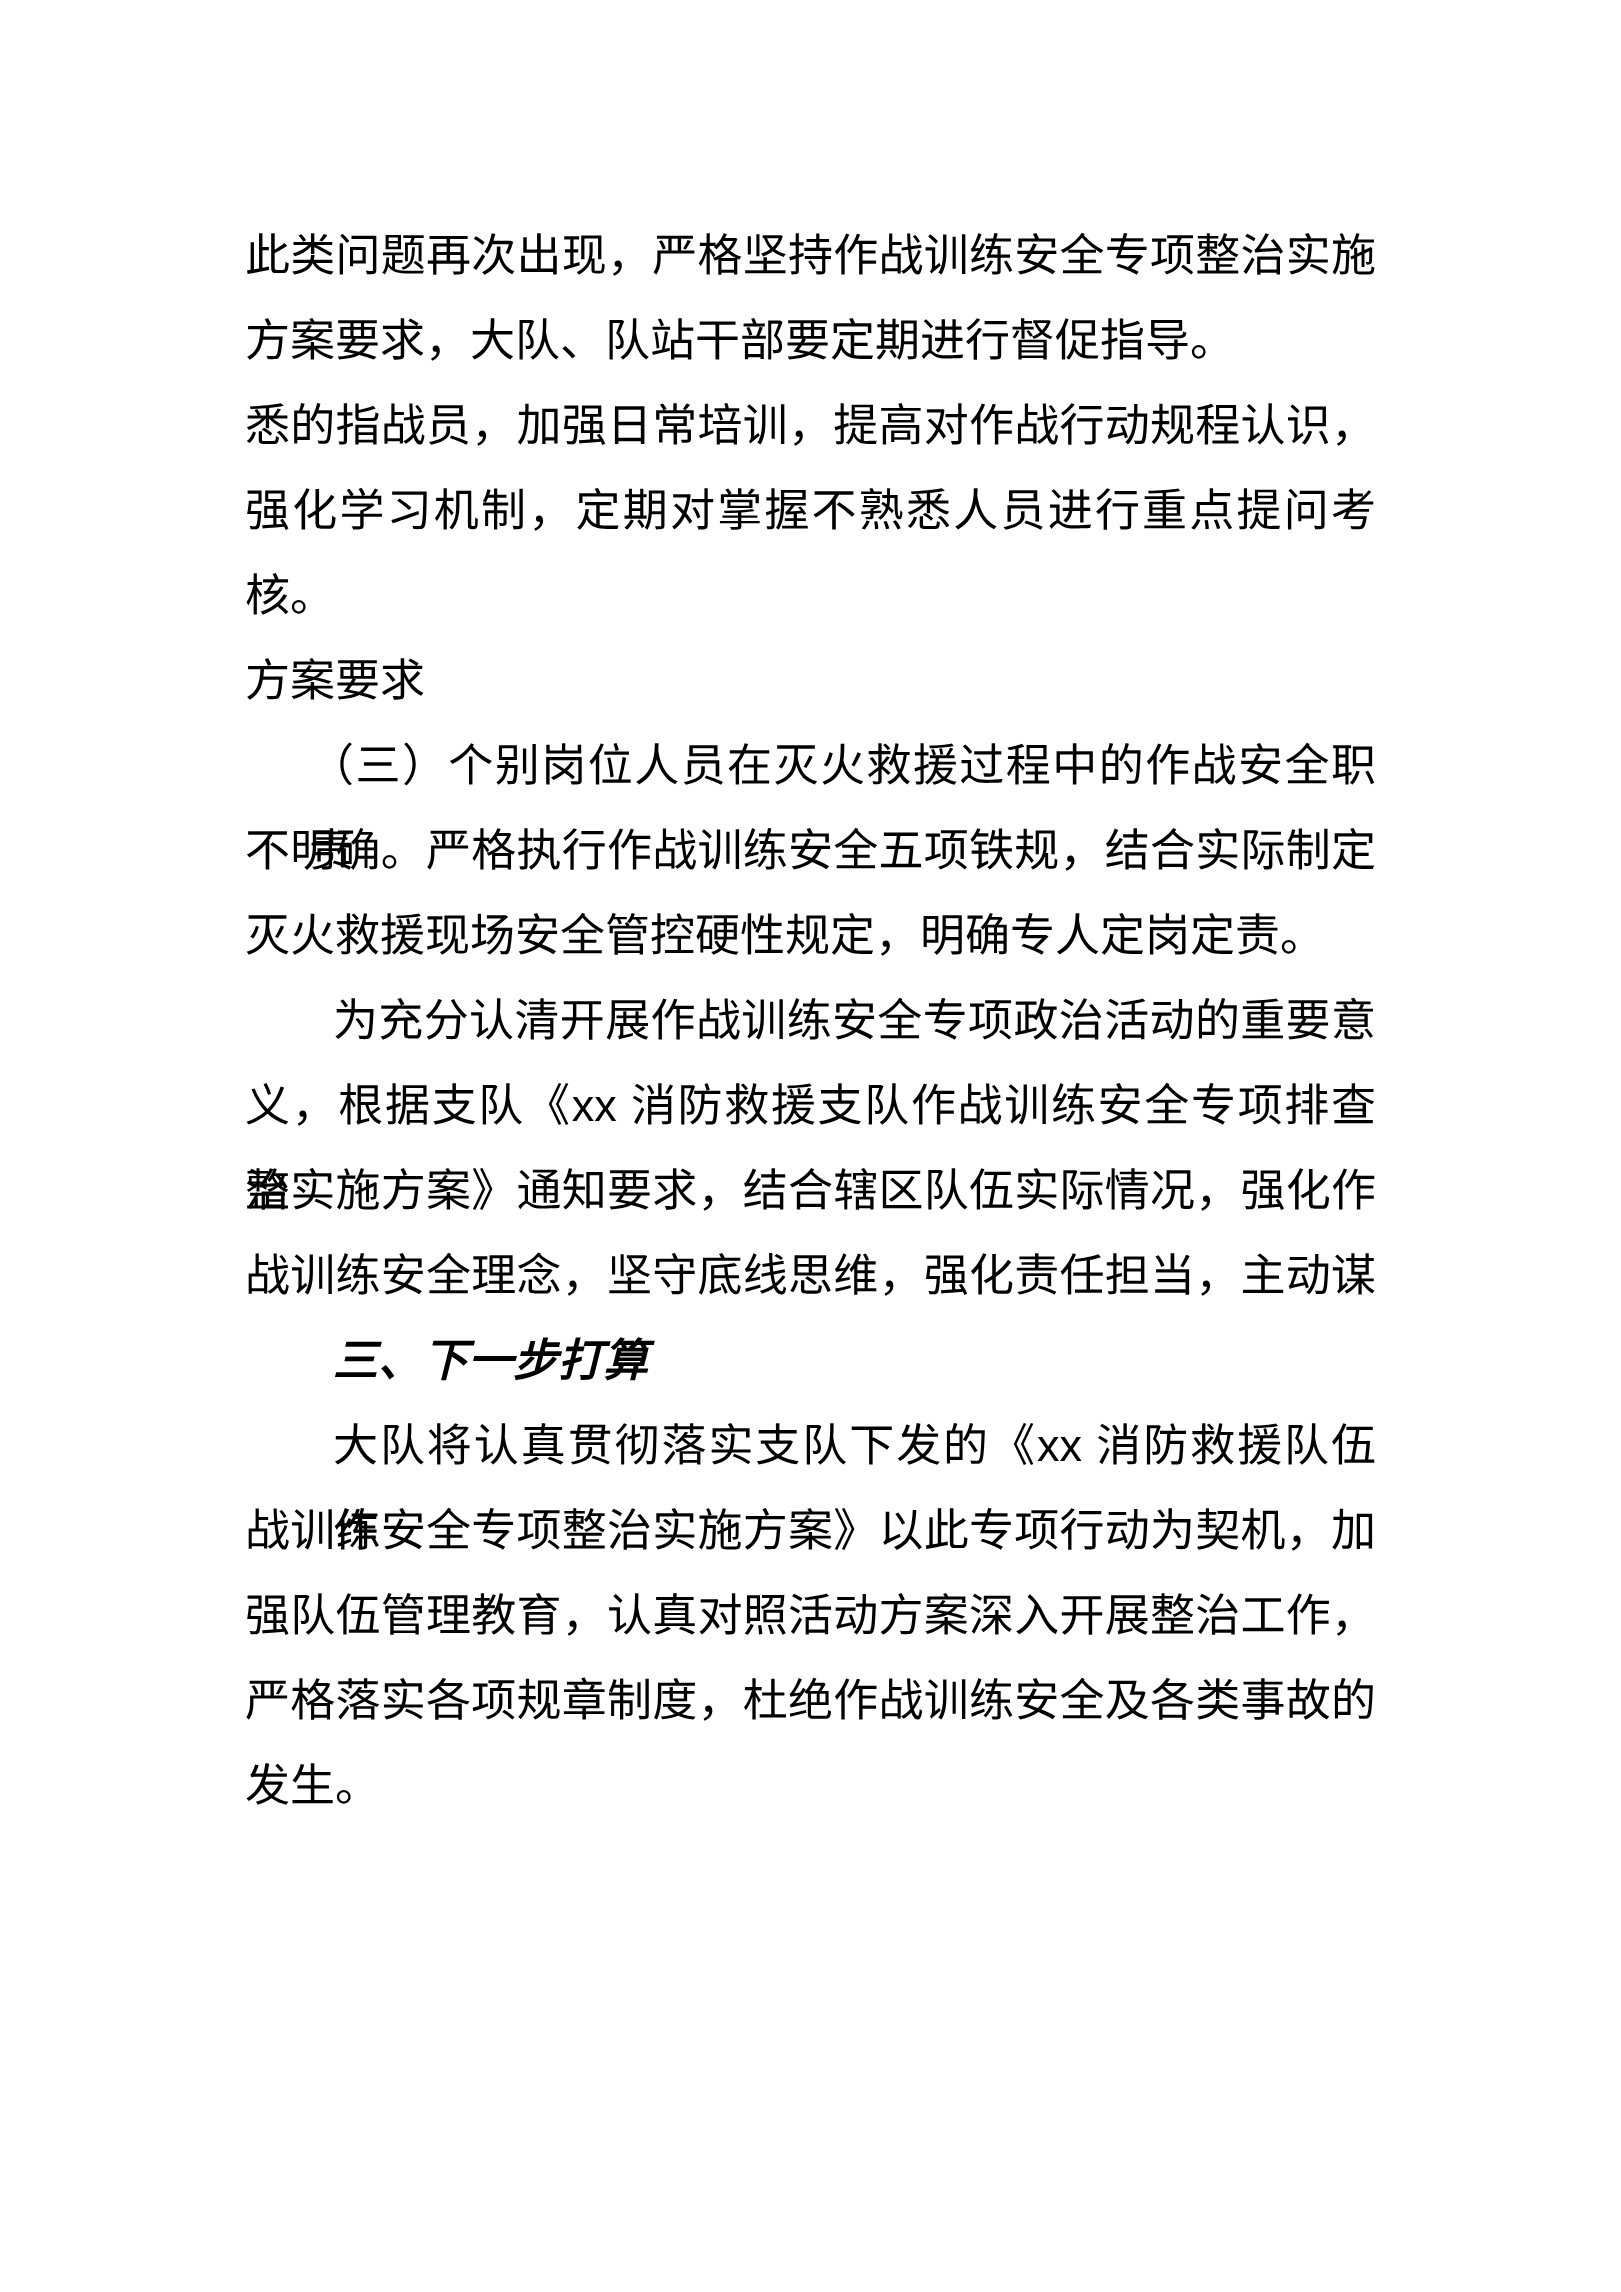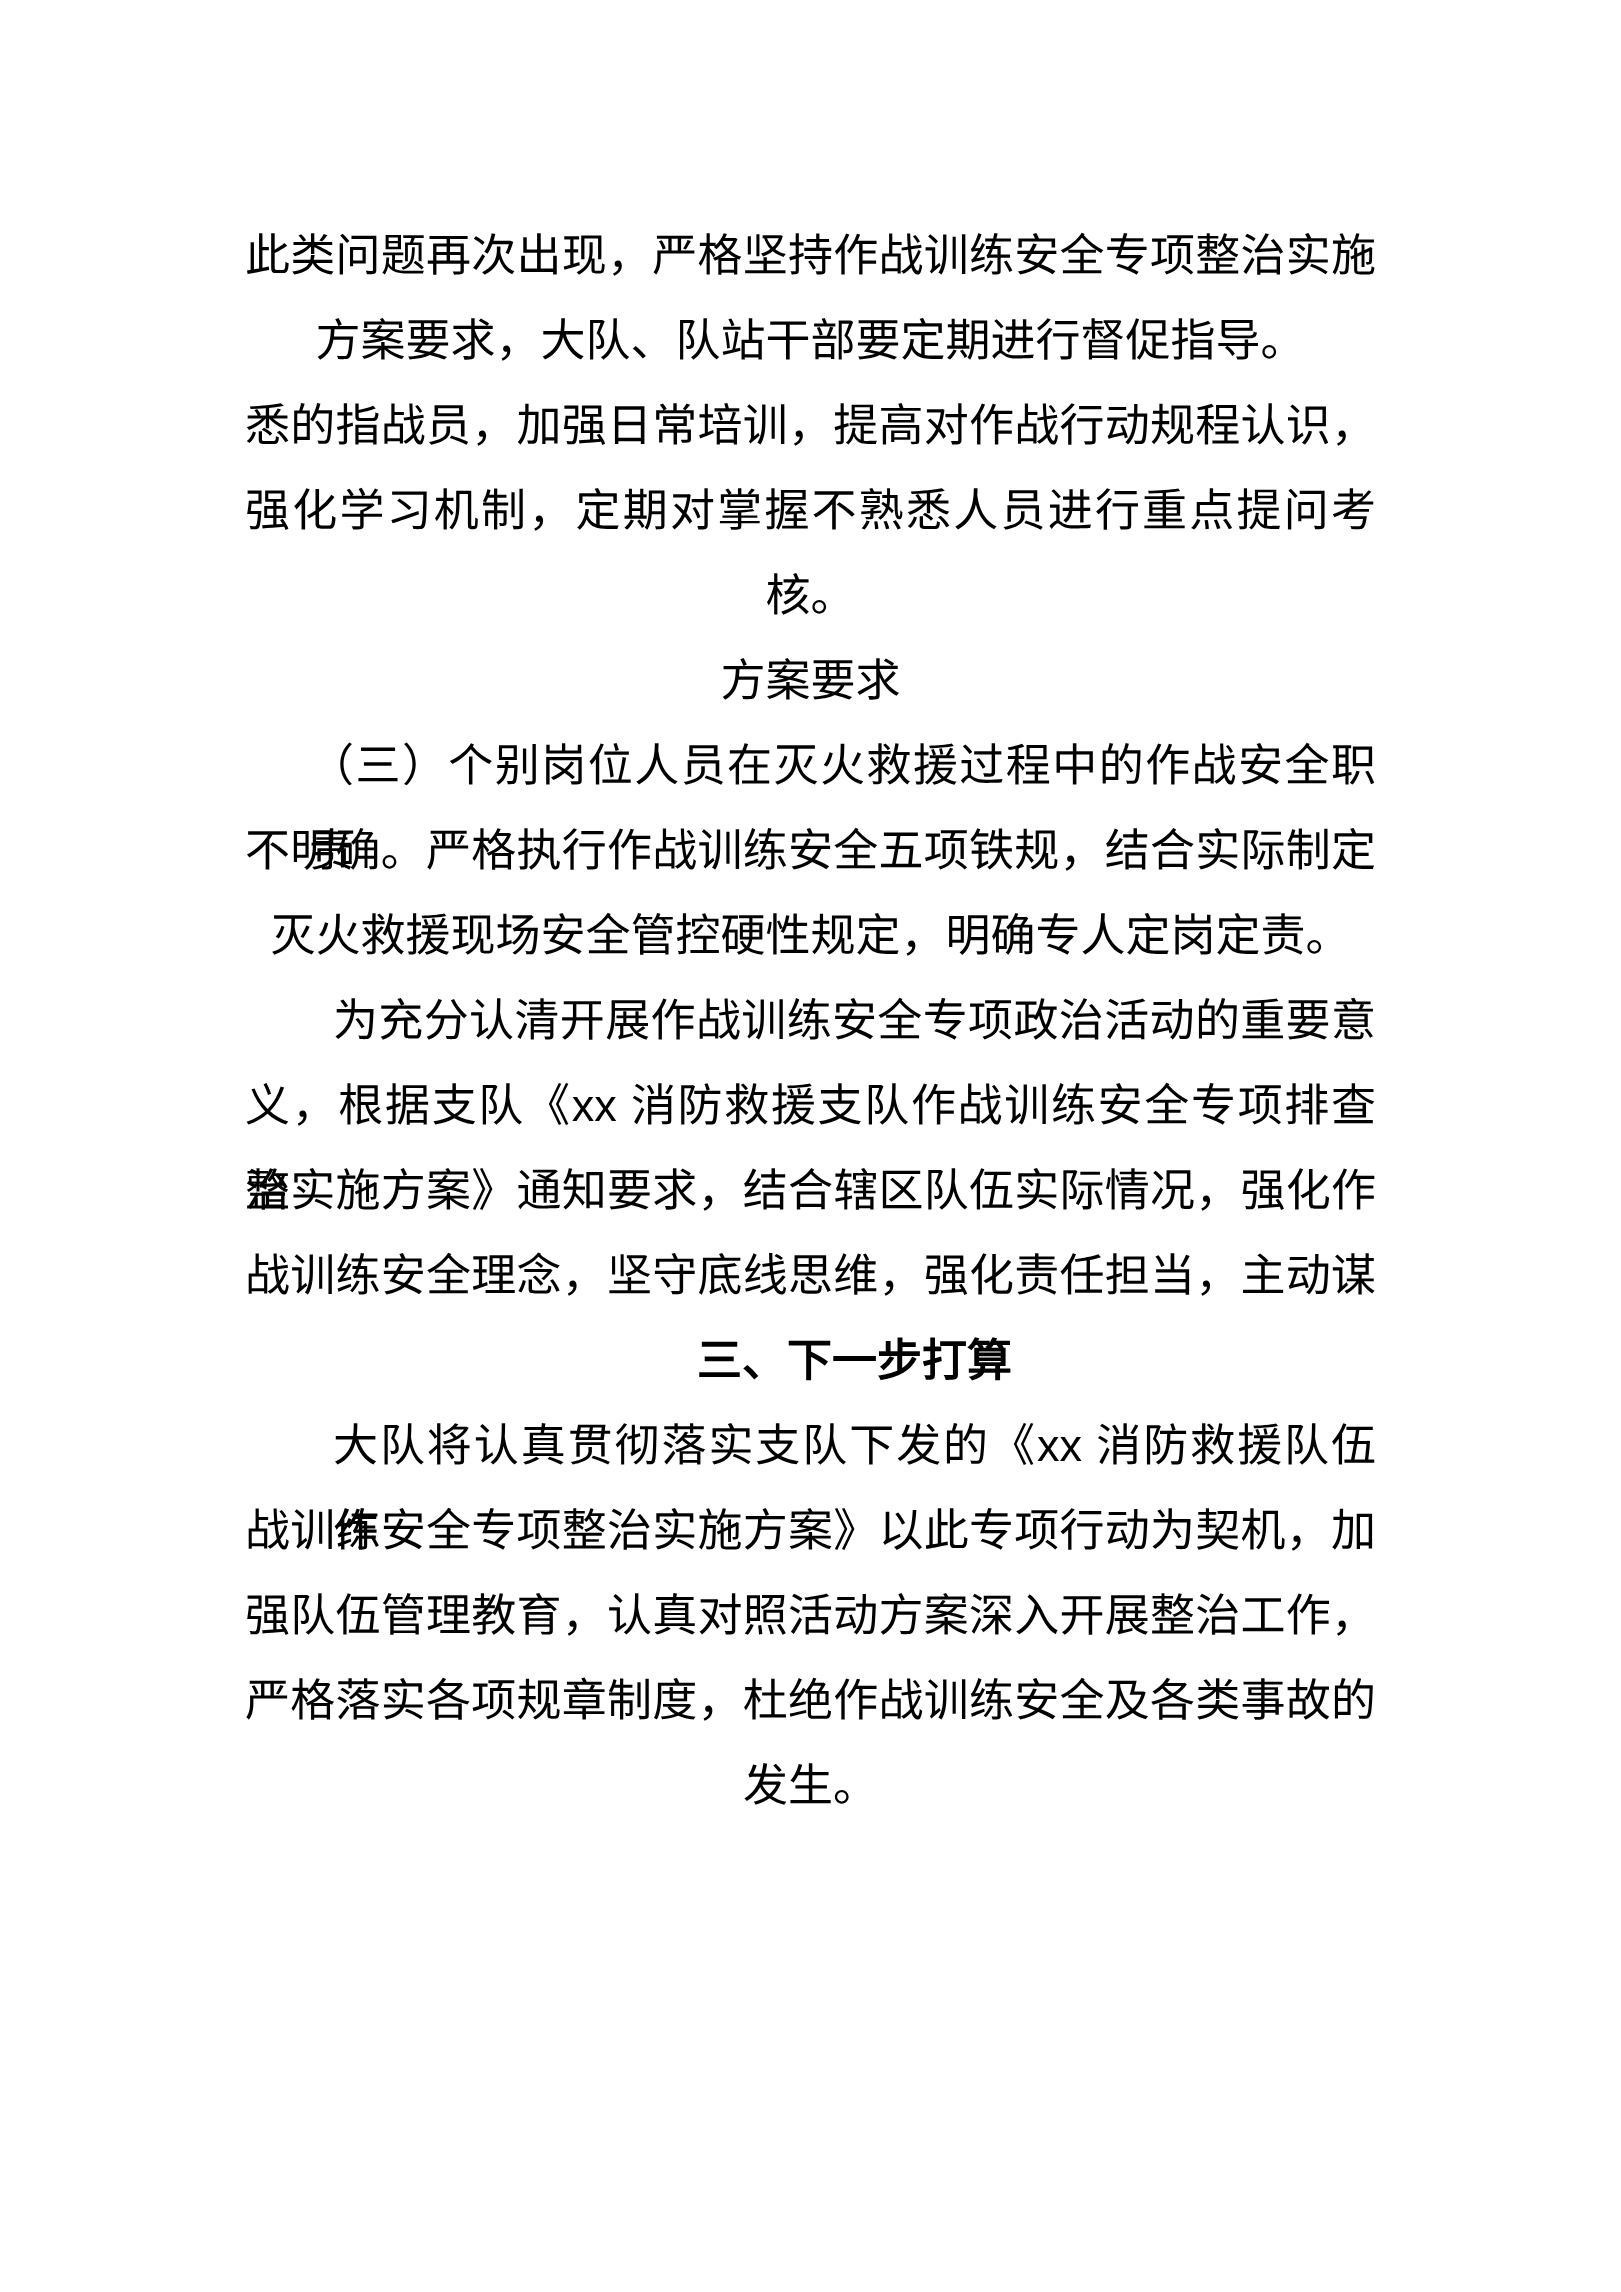--- a/index.html
+++ b/index.html
@@ -21,33 +21,33 @@
     top: 213px;
     width: 1131px;
     color: #000000;
     font-family: "Liberation Sans", "DejaVu Sans", sans-serif;
     font-size: 45px;
     line-height: 85px;
     letter-spacing: 0px;
   }
   .line {
     height: 85px;
-    text-align: center;
+    text-align: left;
   }
   
   .line.j {
     text-align: justify;
     text-align-last: justify;
     text-justify: inter-character;
   }
   
   .line.ind-sec { padding-left: 64px; }
   
   .line.ind-par { padding-left: 88px; }
-  .line.b { font-weight: 700; }
+  .line.b { font-weight: 700; font-style: italic; }
 </style>
 </head>
 <body>
 
 <div class="page" style="background: rgb(255, 255, 255);">
   <div class="doc-body" id="doc-body" style="color: rgb(0, 0, 0);">
       <div class="line j">此类问题再次出现，严格坚持作战训练安全专项整治实施</div>
       <div class="line">方案要求，大队、队站干部要定期进行督促指导。</div>
       <div class="line j">悉的指战员，加强日常培训，提高对作战行动规程认识，</div>
       <div class="line j">强化学习机制，定期对掌握不熟悉人员进行重点提问考</div>

